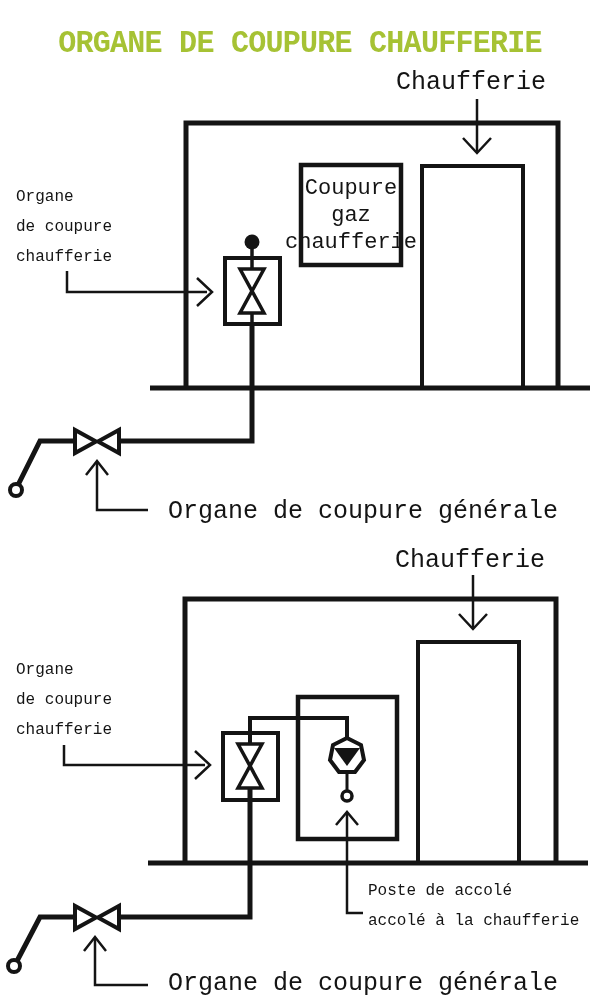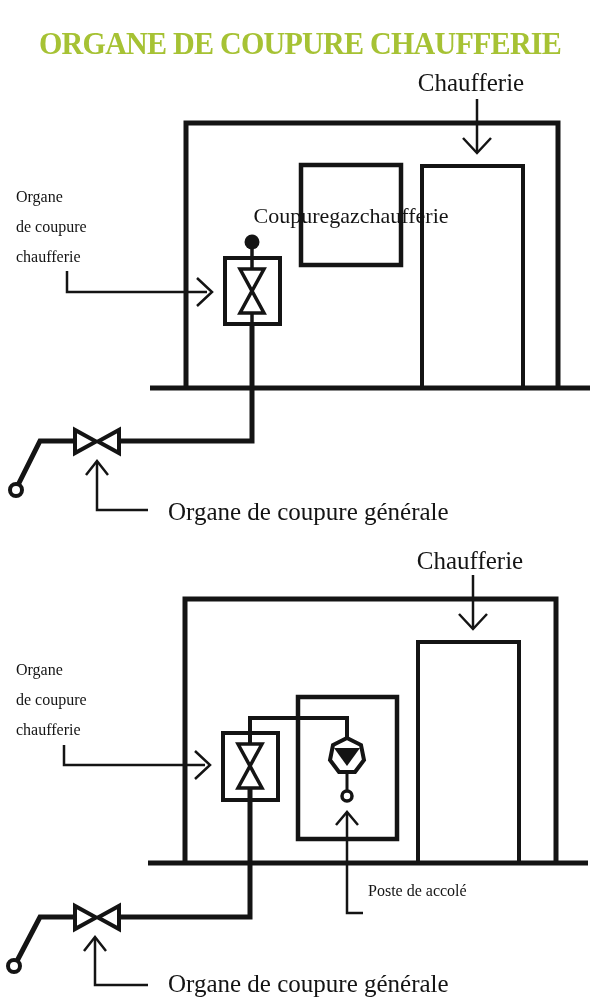--- a/index.html
+++ b/index.html
@@ -1,29 +1,29 @@
 <!DOCTYPE html>
 <html><head>
 <meta charset="utf-8">
 <style>
   html,body { margin:0; padding:0; background:#ffffff; }
   .stage {
     position:relative; width:600px; height:1007px; background:#ffffff;
-    font-family:Liberation Serif, serif; color:#141414; overflow:hidden;
+    font-family:Liberation Mono, monospace; color:#141414; overflow:hidden;
   }
   svg.linework { position:absolute; left:0; top:0; }
   .title {
     position:absolute; left:0; top:26px; width:600px; text-align:center;
     font-size:31px; font-weight:bold; letter-spacing:-0.8px; color:#a6c234;
     transform:scaleX(0.97);
   }
   .lbl { position:absolute; font-size:25px; line-height:30px; white-space:nowrap; }
   .lbl-small { font-size:16px; }
   .boxtext {
-    position:absolute; display:flex; align-items:center;
+    position:absolute; display:flex; flex-direction:column; align-items:center;
     justify-content:center; text-align:center; font-size:22px; line-height:27px;
   }
   .center { text-align:center; }
 </style>
 </head>
 <body>
 
 <div class="stage">
 
   <svg class="linework" width="600" height="1007" viewBox="0 0 600 1007" fill="none" stroke="#141414" stroke-linecap="butt">
@@ -144,17 +144,18 @@
   <div class="lbl center" style="left:390px; top:546px; width:160px;">Chaufferie</div>
 
   <div class="lbl lbl-small" style="left:16px; top:655px;">
     <div>Organe</div>
     <div>de coupure</div>
     <div>chaufferie</div>
   </div>
 
   <div class="lbl lbl-small" style="left:368px; top:876px;">
     <div>Poste de accolé</div>
+    <div>accolé à la chaufferie</div>
   </div>
 
   <div class="lbl" style="left:168px; top:969px;">Organe de coupure générale</div>
 
 </div>
 
 </body></html>

